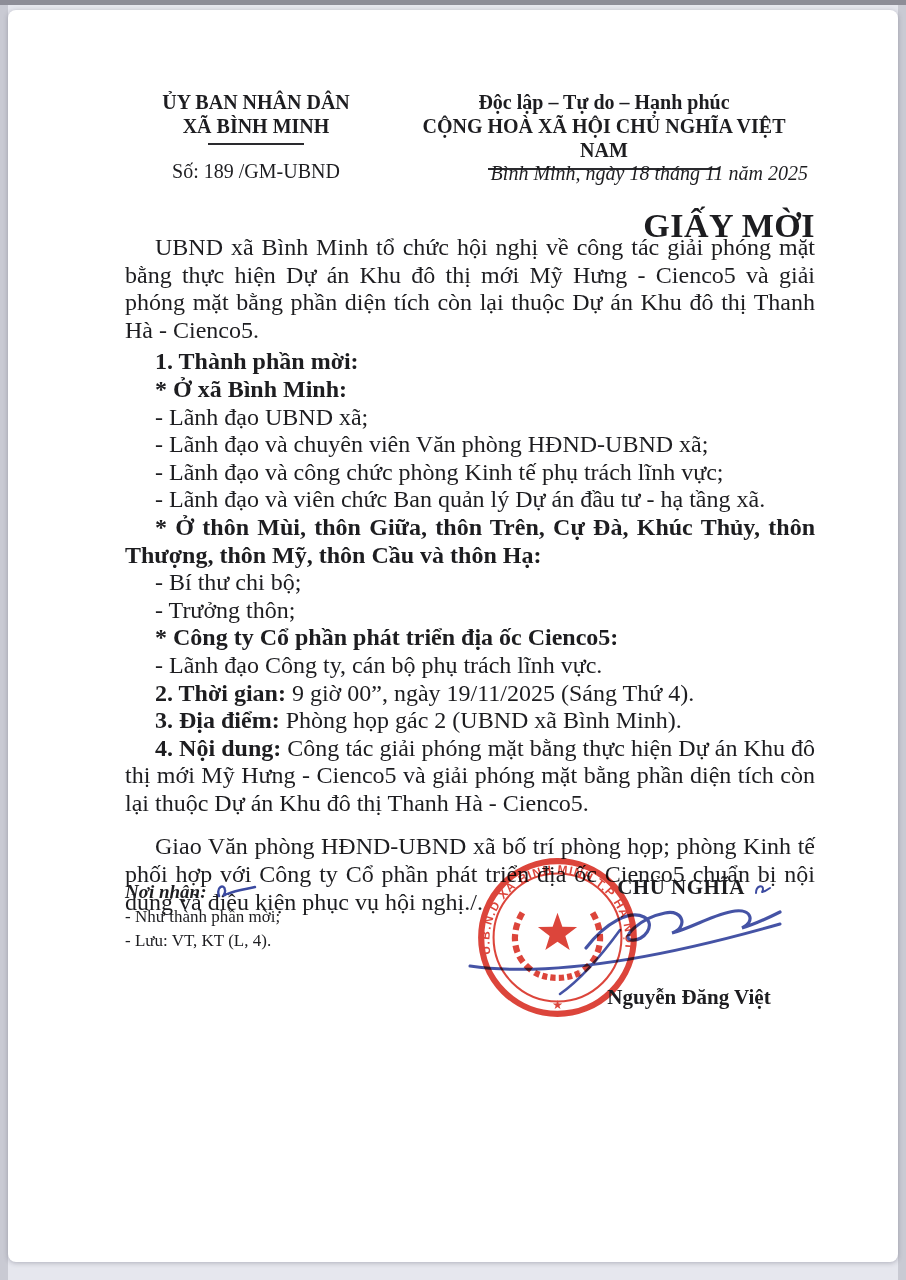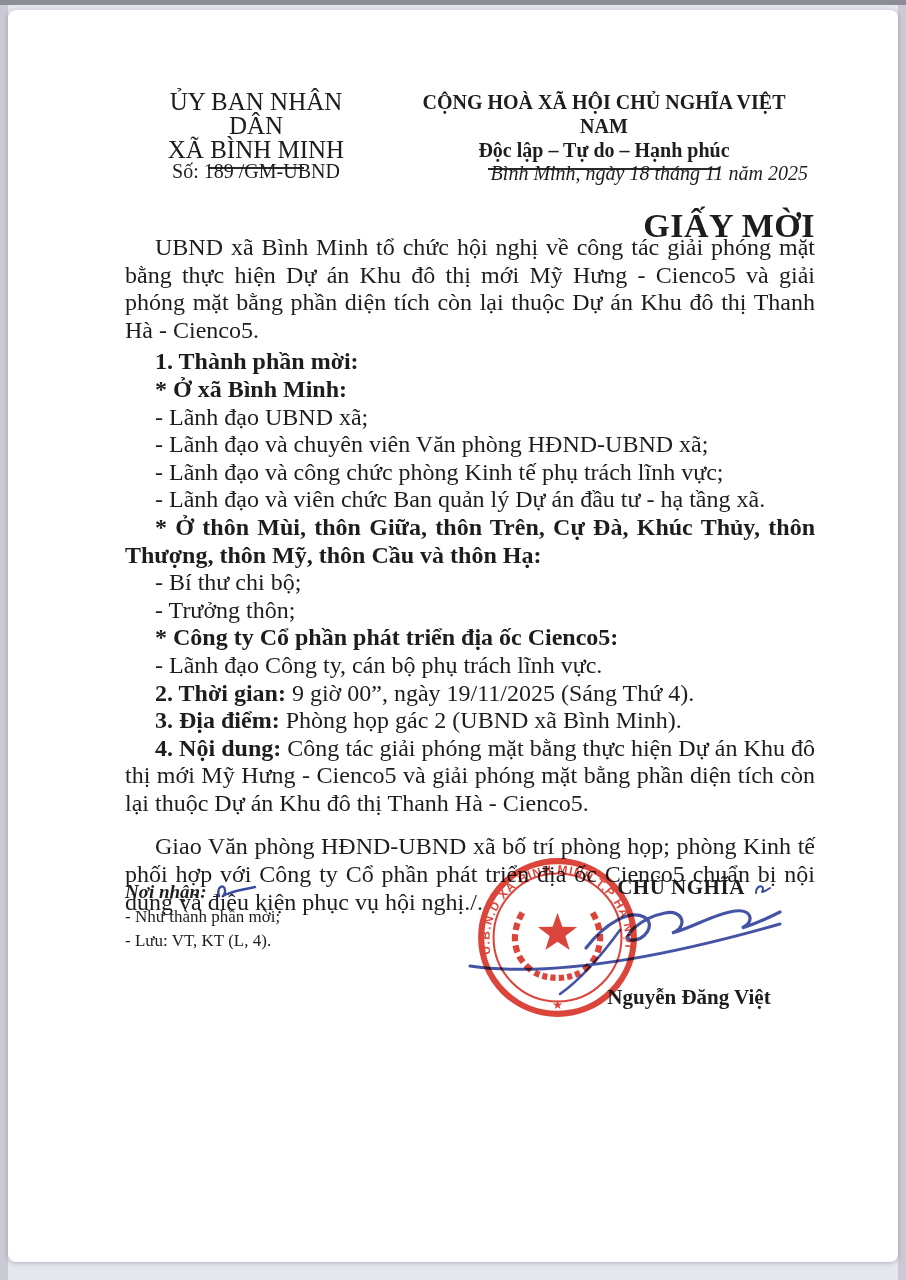--- a/index.html
+++ b/index.html
@@ -14,21 +14,21 @@
   .side-strip.left{left:0;} .side-strip.right{right:0;}
   .page{
     position:absolute;left:8px;top:10px;width:890px;height:1252px;
     background:#ffffff;border-radius:8px;
     box-shadow:0 1px 5px rgba(50,50,70,.30);
   }
   .bold{font-weight:bold;}
 
   
   .hdr-left{position:absolute;left:138px;top:80px;width:220px;text-align:center;
-            font-weight:normal;font-size:25px;line-height:24px;}
+            font-weight:bold;font-size:20px;line-height:24px;}
   .hdr-right{position:absolute;left:392px;top:80px;width:408px;text-align:center;
              font-weight:bold;font-size:20px;line-height:24px;}
   .rule-short{width:96px;height:0;border-bottom:2px solid #2a2a2e;margin:5px auto 0;}
   .rule-long{width:232px;height:0;border-bottom:2px solid #2a2a2e;margin:6px auto 0;}
   .doc-no{position:absolute;left:138px;top:150px;width:220px;text-align:center;
           font-size:20px;font-weight:normal;}
   .place-date{position:absolute;left:392px;top:152px;width:408px;text-align:right;
               font-size:20px;font-style:italic;}
   .doc-title{position:absolute;left:117px;top:197px;width:690px;text-align:right;
              font-size:34px;font-weight:bold;letter-spacing:.5px;}
@@ -63,22 +63,22 @@
   <div class="side-strip right"></div>
 
   <div class="page">
 
     <div class="hdr-left">
       <div>ỦY BAN NHÂN DÂN</div>
       <div>XÃ BÌNH MINH</div>
       <div class="rule-short"></div>
     </div>
     <div class="hdr-right">
+      <div>Độc lập – Tự do – Hạnh phúc</div>
       <div>CỘNG HOÀ XÃ HỘI CHỦ NGHĨA VIỆT NAM</div>
-      <div>Độc lập – Tự do – Hạnh phúc</div>
       <div class="rule-long"></div>
     </div>
     <div class="doc-no">Số: 189 /GM-UBND</div>
     <div class="place-date">Bình Minh, ngày 18 tháng 11 năm 2025</div>
 
     <div class="doc-title">GIẤY MỜI</div>
 
     <div class="content">
       <p>UBND xã Bình Minh tổ chức hội nghị về công tác giải phóng mặt bằng thực hiện Dự án Khu đô thị mới Mỹ Hưng - Cienco5 và giải phóng mặt bằng phần diện tích còn lại thuộc Dự án Khu đô thị Thanh Hà - Cienco5.</p>
       <p class="bold gap4">1. Thành phần mời:</p>

